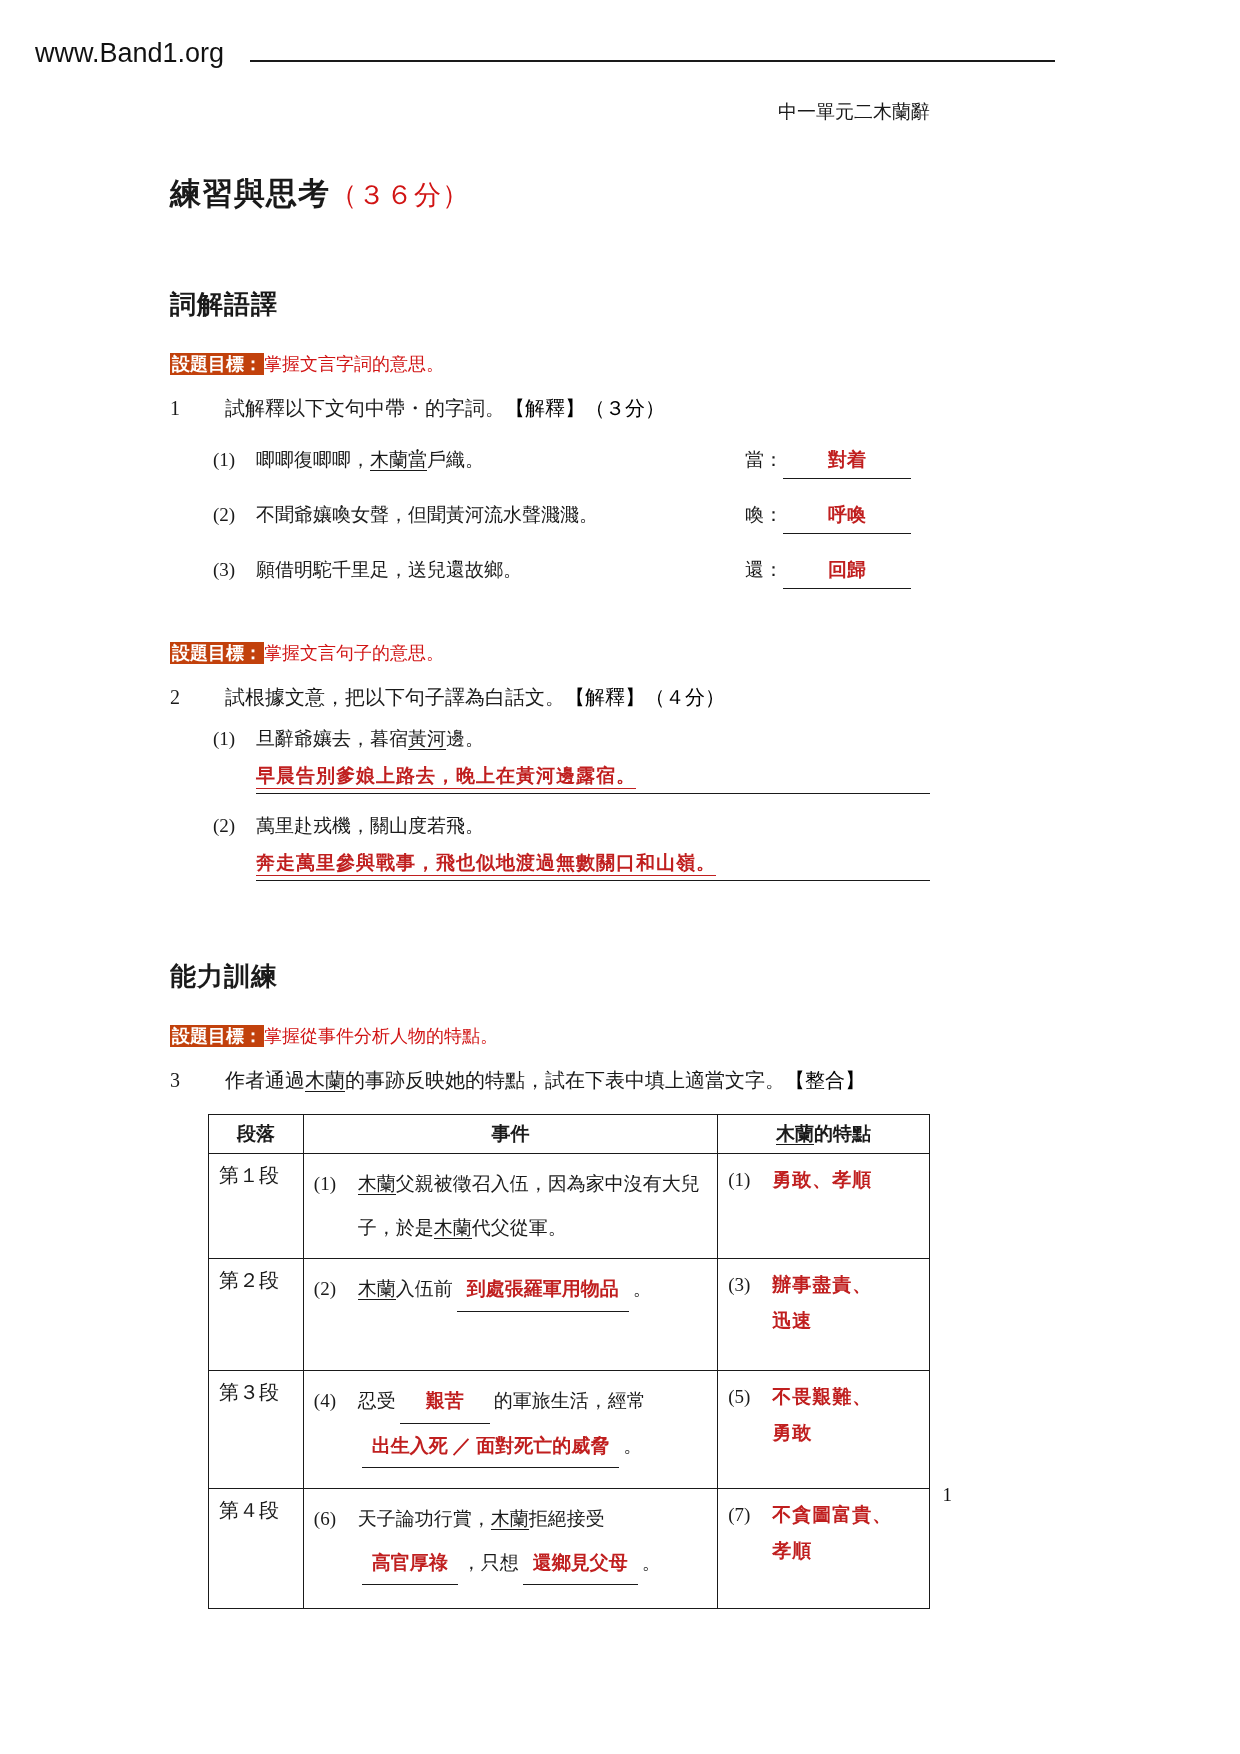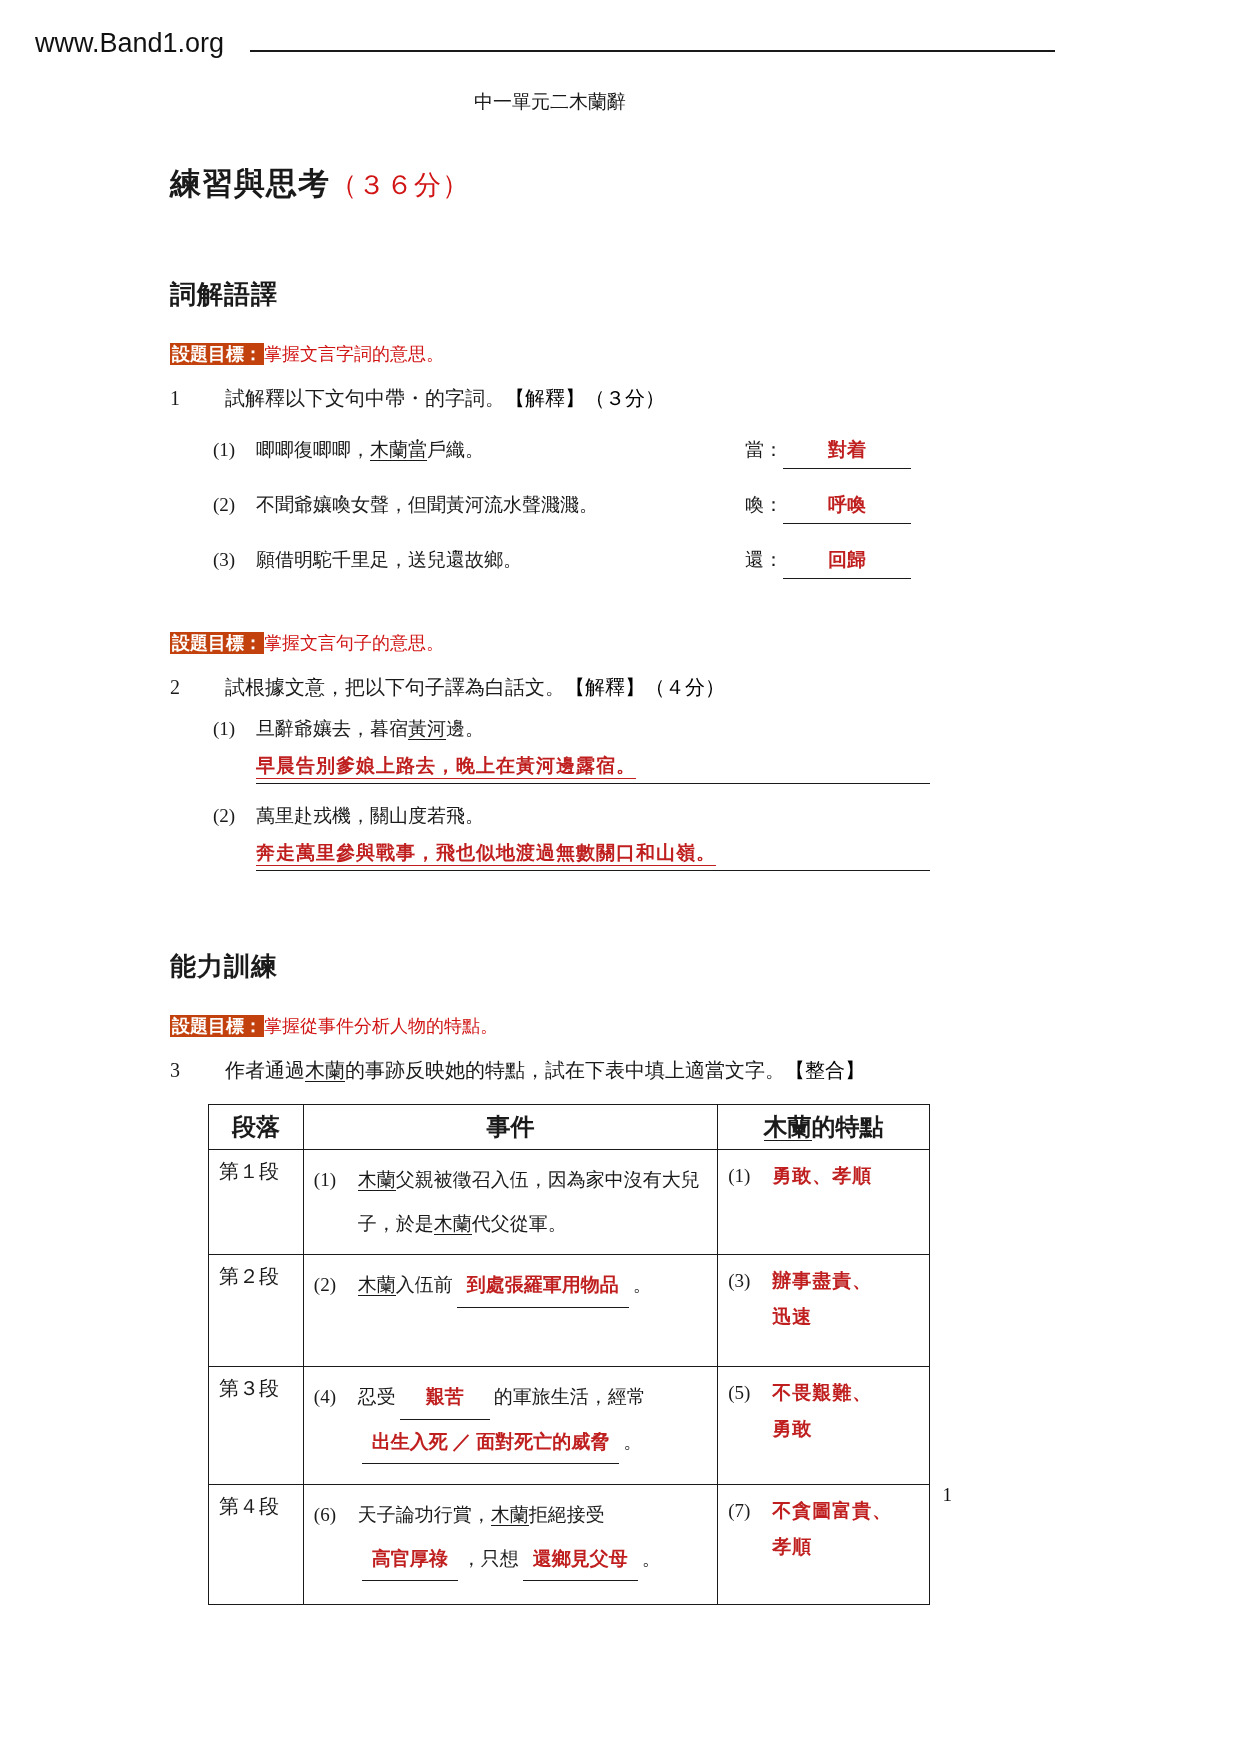--- a/index.html
+++ b/index.html
@@ -2,27 +2,27 @@
 <html><head>
 <meta charset="utf-8">
 <style>
   * { margin:0; padding:0; box-sizing:border-box; }
   body { background:#888; font-family:"Liberation Serif","DejaVu Serif",serif; }
   .page {
     position:relative; width:1240px; height:1754px; margin:0 auto;
     background:#ffffff; color:#1a1a1a; overflow:hidden;
   }
   
-  .tophead { display:flex; padding:28px 185px 0 35px; gap:26px; }
+  .tophead { display:flex; padding:38px 185px 0 35px; gap:26px; }
   .site { font-family:"Liberation Sans","DejaVu Sans",sans-serif; font-size:27px; color:#111; }
   .toprule { flex:1; border-bottom:2px solid #1a1a1a; margin-bottom:7px; }
 
   .content { margin:0 310px 0 170px; width:760px; }
 
-  .subhead { display:flex; justify-content:center; margin-top:30px; font-size:19px; }
+  .subhead { display:flex; justify-content:flex-end; margin-top:30px; font-size:19px; }
 
   .pagetitle { margin-top:48px; font-size:31px; font-weight:bold; letter-spacing:1px; }
   .pagetitle .score { color:#d11414; font-weight:normal; font-size:27px; }
 
   .sechead { font-size:26px; font-weight:bold; letter-spacing:1px; }
   .sec1 { margin-top:72px; }
   .sec2 { margin-top:78px; }
 
   .goal { margin-top:30px; font-size:18px; color:#d11414; }
   .goal .lab { background:#c2410c; color:#ffffff; padding:1px 2px; font-weight:bold; }
@@ -40,21 +40,21 @@
   .termgrp { flex:0 0 185px; display:flex; align-items:flex-start; }
   .blank { display:inline-block; min-width:128px; text-align:center; border-bottom:1.5px solid #1a1a1a; color:#c01f1f; font-weight:bold; padding:0 6px; }
   .ansline { margin:6px 0 4px 86px; width:674px; border-bottom:1.5px solid #1a1a1a; color:#c01f1f; font-weight:bold; font-size:19px; padding-bottom:4px; letter-spacing:1px; }
   .ansline .underln { border-bottom:1.5px solid #c01f1f; padding-bottom:2px; }
 
   .q3wrap { margin-top:14px; font-size:20px; line-height:1.8; }
   .q3line2 { margin-left:55px; }
 
   table.grid { border-collapse:collapse; margin:16px 0 0 38px; width:722px; font-size:19px; }
   table.grid th, table.grid td { border:1.6px solid #1a1a1a; vertical-align:top; padding:8px 10px; }
-  table.grid th { font-weight:bold; text-align:center; font-size:24px; padding:6px; }
+  table.grid th { font-weight:bold; text-align:center; font-size:19px; padding:6px; }
   .col-para { width:95px; }
   .col-event { width:415px; }
   .col-trait { width:212px; }
   td.para { text-align:left; padding-left:14px; font-size:20px; }
   .evrow { display:flex; gap:10px; line-height:2.3; }
   .evnum { flex:0 0 34px; }
   .evtext { flex:1; }
   .tblank { display:inline-block; min-width:90px; text-align:center; border-bottom:1.5px solid #1a1a1a; color:#c01f1f; font-weight:bold; padding:0 10px; margin:0 4px; }
   .trrow { display:flex; gap:10px; line-height:1.9; }
   .trnum { flex:0 0 34px; }

